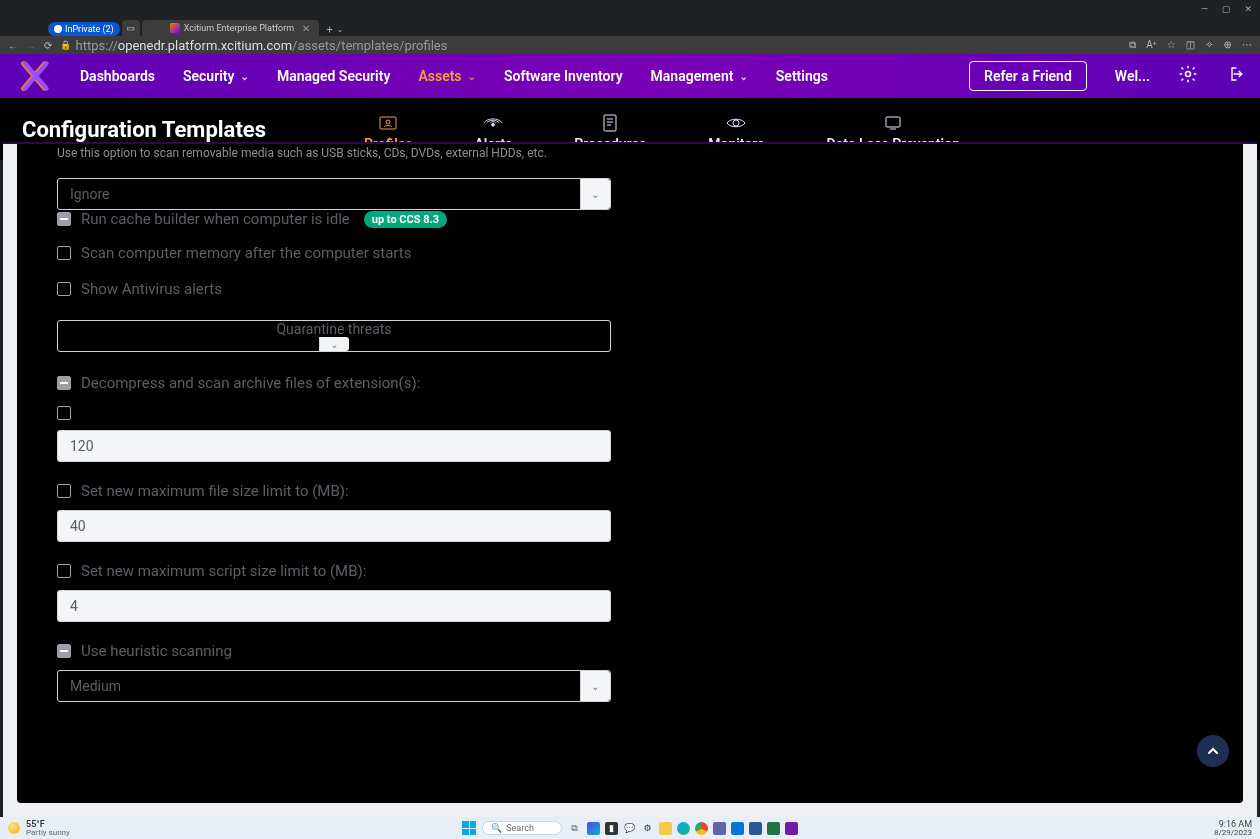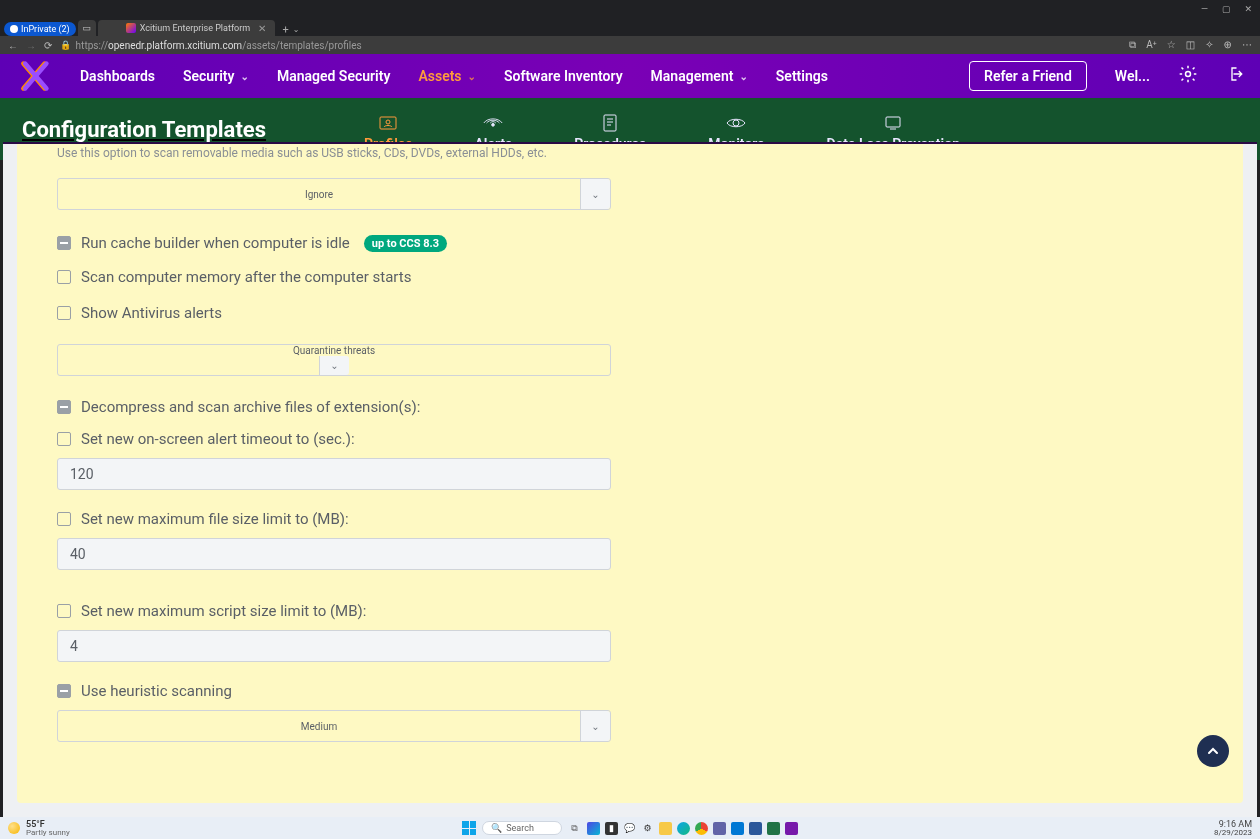--- a/index.html
+++ b/index.html
@@ -2,68 +2,68 @@
 <html><head>
 <meta charset="utf-8">
 <style>
 * { margin: 0; padding: 0; box-sizing: border-box; font-family: -apple-system, BlinkMacSystemFont, "Segoe UI", Roboto, sans-serif; }
 body { background: #202124; width: 1260px; height: 839px; overflow: hidden; position: relative; }
 
 
 .titlebar { height: 18px; background: #202124; display: flex; align-items: center; padding: 0 8px; }
 .titlebar .wincontrols { margin-left: auto; display: flex; gap: 14px; }
 .titlebar .wincontrols span { color: #aaa; font-size: 9px; cursor: pointer; }
-.tabbar { height: 18px; background: #202124; display: flex; align-items: flex-end; padding-left: 4px; }
+.tabbar { height: 18px; background: #202124; display: flex; align-items: flex-end; padding-left: 4px; margin-left: 44px; }
 .tab { display: flex; align-items: center; height: 16px; padding: 0 8px; font-size: 9px; color: #ccc; border-radius: 4px 4px 0 0; margin-right: 2px; }
 .tab.inprivate { background: #0b57d0; color: #fff; height: 14px; border-radius: 7px; padding: 0 6px; display:flex; align-items:center; gap:3px; }
 .tab.inprivate .dot{width:8px;height:8px;border-radius:50%;background:#fff;display:inline-block;}
 .tab.blank { background: #3c3c3c; width: 18px; justify-content:center; }
 .tab.active { background: #3c3c3c; padding-left: 28px; }
 .tab .favicon { width: 10px; height: 10px; margin-right: 4px; background: linear-gradient(135deg,#ff7a00,#6a00ff); border-radius: 2px; }
 .tab .close { margin-left: 8px; color: #999; font-size: 10px; }
 .newtab { color: #aaa; font-size: 11px; padding: 0 6px; display:flex; align-items:center; gap:4px; }
 .addrbar { height: 18px; background: #3c3c3c; display: flex; align-items: center; padding: 0 8px; gap: 8px; }
 .addrbar .navicon { color: #bbb; font-size: 10px; }
 .urlbox { flex: 0 0 auto; display: flex; align-items: center; gap: 4px; }
 .urlbox .lock { color: #bbb; font-size: 9px; }
-.urlbox .url { color: #999; font-size: 10px; }
+.urlbox .url { color: #999; font-size: 13px; }
 .addrbar .right { margin-left: auto; display: flex; gap: 10px; }
 .addrbar .right span { color: #bbb; font-size: 10px; }
 
 
 .topnav { height: 44px; background: linear-gradient(90deg, #5e00b5 0%, #7a00b5 50%, #5e00b5 100%); display: flex; align-items: center; padding: 0 16px; gap: 28px; }
 .topnav .logo { width: 36px; height: 32px; display:flex; align-items:center; justify-content:center; }
 .topnav .logo svg { width: 36px; height: 32px; }
 .navlink { color: #fff; font-weight: 600; font-size: 14px; cursor: pointer; display:flex; align-items:center; gap:6px; }
 .navlink.active { color: #ff9a3c; }
 .navlink .chev { font-size: 10px; opacity: 0.8; }
 .topnav .spacer { flex: 1; }
 .refer { border: 1.5px solid #fff; border-radius: 4px; padding: 6px 14px; color: #fff; font-weight: 600; font-size: 14px; cursor:pointer; }
 .wel { color: #fff; font-weight: 600; font-size: 14px; }
 .gearicon, .exiticon { color: #fff; cursor:pointer; }
 
 
-.subnav { height: 62px; background: #14532d; display: flex; align-items: center; padding: 0 22px; gap: 54px; text-decoration: underline; }
+.subnav { height: 62px; background: #000000; display: flex; align-items: center; padding: 0 22px; gap: 54px; }
 .subnav .title { color: #fff; font-weight: 700; font-size: 22px; margin-right: 40px; }
 .subitem { display: flex; flex-direction: column; align-items: center; gap: 4px; color: #e8e6ff; font-size: 14px; font-weight: 600; cursor:pointer; position:relative; padding: 8px 4px 0; }
 .subitem.active { color: #ff9a3c; }
 .subitem.active::after { content:""; position:absolute; bottom:-6px; left:0; right:0; height:3px; background:#ff9a3c; }
 .subitem .ic { width: 22px; height: 18px; display:flex; align-items:center; justify-content:center; }
 .subitem .ic svg { stroke:#e8e6ff; fill:none; }
 .subitem.active .ic svg { stroke:#ff9a3c; }
 
 
 .viewport { position: absolute; top: 142px; left: 3px; right: 3px; bottom: 22px; background: #eef0f3; border-top: 2px solid #2a0a45; overflow: hidden; }
-.card { position: absolute; left: 14px; right: 14px; top: 0; bottom: 14px; background: #fef9c3; border-radius: 0 0 4px 4px; padding: 0 40px 20px; overflow: hidden; }
+.card { position: absolute; left: 14px; right: 14px; top: 0; bottom: 14px; background: #000000; border-radius: 0 0 4px 4px; padding: 0 40px 20px; overflow: hidden; }
 .helptext { color: #8a8f95; font-size: 12px; margin-top: 2px; }
 .dropdown { width: 554px; height: 32px; border: 1px solid #d0d4d9; border-radius: 3px; display: flex; align-items: center; margin-top: 18px; }
-.dropdown .val { flex:1; padding: 0 12px; color: #5a5f66; font-size: 10px; text-align: center; }
+.dropdown .val { flex:1; padding: 0 12px; color: #5a5f66; font-size: 14px; }
 .dropdown .ddbtn { width: 30px; height: 100%; border-left: 1px solid #d0d4d9; background:#f3f5f7; display:flex; align-items:center; justify-content:center; color:#737980; font-size:10px; border-radius: 0 3px 3px 0; }
 .dropdown.compact { margin-top: 10px; }
-.row { display: flex; align-items: center; gap: 10px; margin-top: 24px; }
+.row { display: flex; align-items: center; gap: 10px; }
 .row.tight { margin-top: 14px; }
 .cbox { width: 14px; height: 14px; border: 1.5px solid #9aa0a6; border-radius: 2px; flex-shrink: 0; cursor:pointer; display:flex; align-items:center; justify-content:center; }
 .cbox.tri { background: #9aa0a6; }
 .cbox.tri::after { content:""; display:block; width:8px; height:2.5px; background:#fff; }
 .lbl { color: #5a5f66; font-size: 15px; }
 .badge { background:#00a87e; color:#fff; font-size:11px; font-weight:700; padding:2px 8px; border-radius:10px; margin-left:4px; }
 .linksrow { margin-top: 14px; display:flex; gap: 10px; font-size: 14px; }
 .linksrow .label { color:#1a73e8; }
 .linksrow .ext { color:#1a73e8; }
 .inputbox { width: 554px; height: 32px; border:1px solid #d0d4d9; background:#f3f5f7; border-radius:3px; padding: 0 12px; color:#5a5f66; font-size:14px; margin-top: 10px; display:flex; align-items:center; }
@@ -260,31 +260,30 @@
     </div>
 
     <div class="row" style="margin-top:22px;">
       <div class="cbox tri"></div>
       <div class="lbl">Decompress and scan archive files of extension(s):</div>
     </div>
 
 
     <div class="row tight">
       <div class="cbox"></div>
-      <div class="lbl">Set new on-screen alert timeout to (sec.):</div>
     </div>
     <div class="inputbox">120</div>
 
     <div class="row" style="margin-top:20px;align-items:center;">
       <div class="cbox"></div>
       <div class="lbl">Set new maximum file size limit to (MB):</div>
     </div>
     <div class="inputbox">40</div>
 
-    <div class="row" style="margin-top:32px;">
+    <div class="row" style="margin-top:20px;">
       <div class="cbox"></div>
       <div class="lbl">Set new maximum script size limit to (MB):</div>
     </div>
     <div class="inputbox">4</div>
 
     <div class="row" style="margin-top:20px;">
       <div class="cbox tri"></div>
       <div class="lbl">Use heuristic scanning</div>
     </div>
     <div class="dropdown compact">

